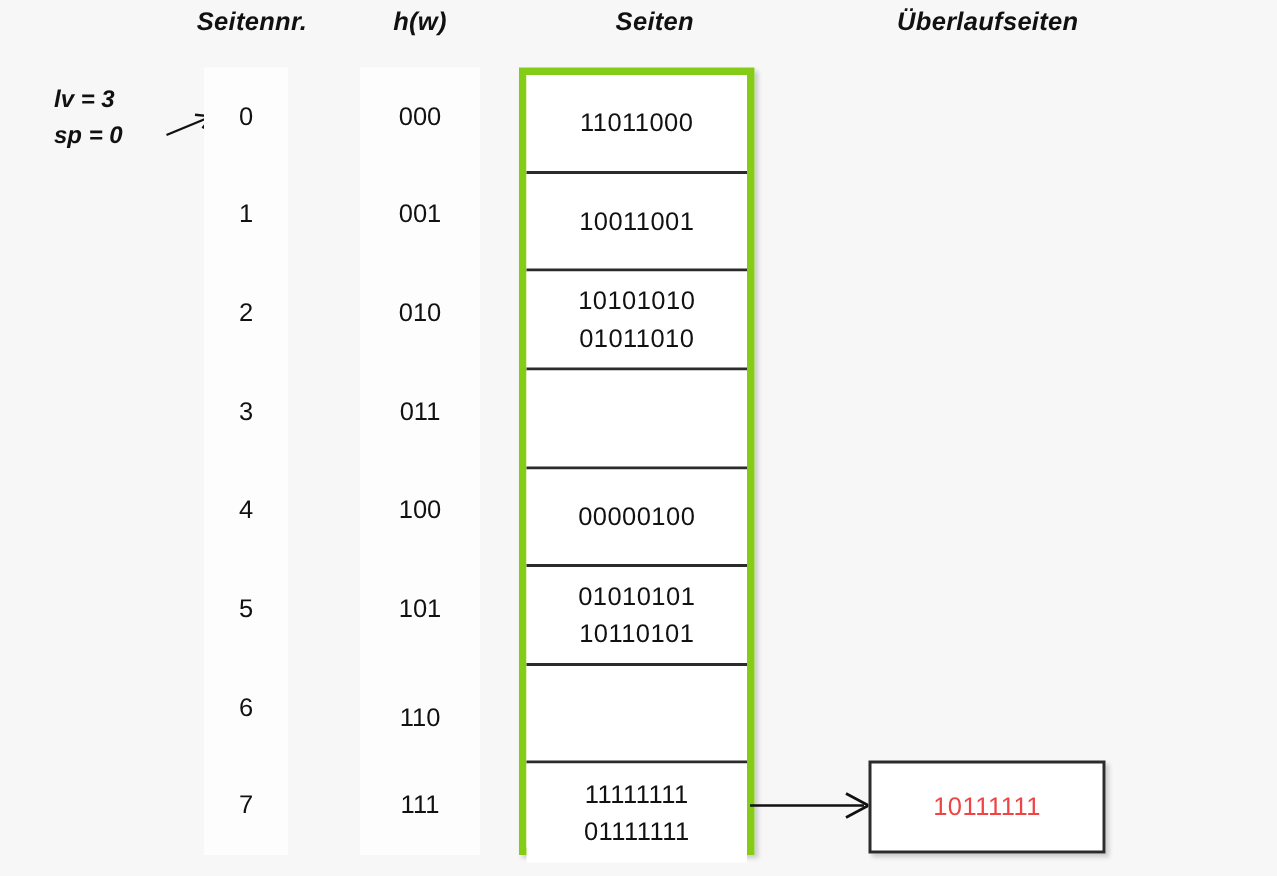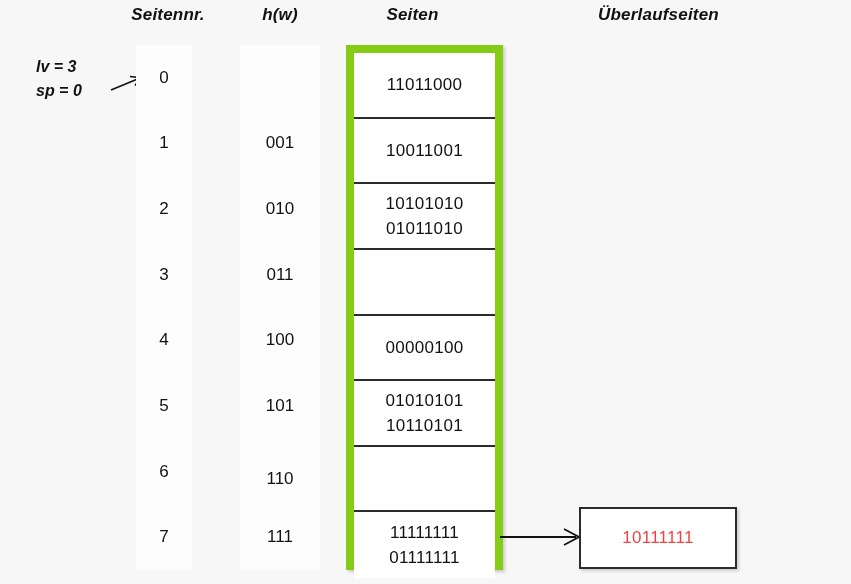--- a/index.html
+++ b/index.html
@@ -26,21 +26,21 @@
     font-style: italic;
     font-weight: 600;
     font-size: 17px;
     letter-spacing: 0.2px;
     text-align: center;
     white-space: nowrap;
     color: #111111;
   }
   #hdr-seitennr { left: 108px; top: 5px; width: 120px; }
   #hdr-hw       { left: 238px; top: 5px; width: 84px;  }
-  #hdr-seiten   { left: 334px; top: 5px; width: 157px; }
+  #hdr-seiten   { left: 358px; top: 5px; width: 157px; }
   #hdr-ueber    { left: 579px; top: 5px; width: 159px; }
 
   
   #annotation {
     position: absolute;
     left: 36px;
     top: 55px;
     width: 96px;
     text-align: left;
     font-style: italic;
@@ -83,21 +83,21 @@
   .rowcell.num { left: 136px; width: 56px; }
   .rowcell.hw  { left: 240px; width: 80px; }
 
   
   #seiten-table {
     position: absolute;
     left: 346px;
     top: 45px;
     width: 157px;
     height: 525px;
-    border: 8px solid #84cc16;
+    border: 5px solid #84cc16;
     background: #ffffff;
     box-sizing: border-box;
     box-shadow: 2px 2px 3px rgba(0,0,0,0.18);
   }
   .seiten-row {
     position: relative;
     height: 65.625px;
     box-sizing: border-box;
     border-bottom: 2px solid #2b2b2b;
     display: flex;
@@ -172,20 +172,21 @@
 
   <div class="rowcell num" style="top:45px">0</div>
   <div class="rowcell num" style="top:110px">1</div>
   <div class="rowcell num" style="top:176px">2</div>
   <div class="rowcell num" style="top:242px">3</div>
   <div class="rowcell num" style="top:307px">4</div>
   <div class="rowcell num" style="top:373px">5</div>
   <div class="rowcell num" style="top:439px">6</div>
   <div class="rowcell num" style="top:504px">7</div>
 
+  <div class="rowcell hw" style="top:45px">000</div>
   <div class="rowcell hw" style="top:110px">001</div>
   <div class="rowcell hw" style="top:176px">010</div>
   <div class="rowcell hw" style="top:242px">011</div>
   <div class="rowcell hw" style="top:307px">100</div>
   <div class="rowcell hw" style="top:373px">101</div>
   <div class="rowcell hw" style="top:446px">110</div>
   <div class="rowcell hw" style="top:504px">111</div>
 
   <div id="seiten-table">
     <div class="seiten-row">

